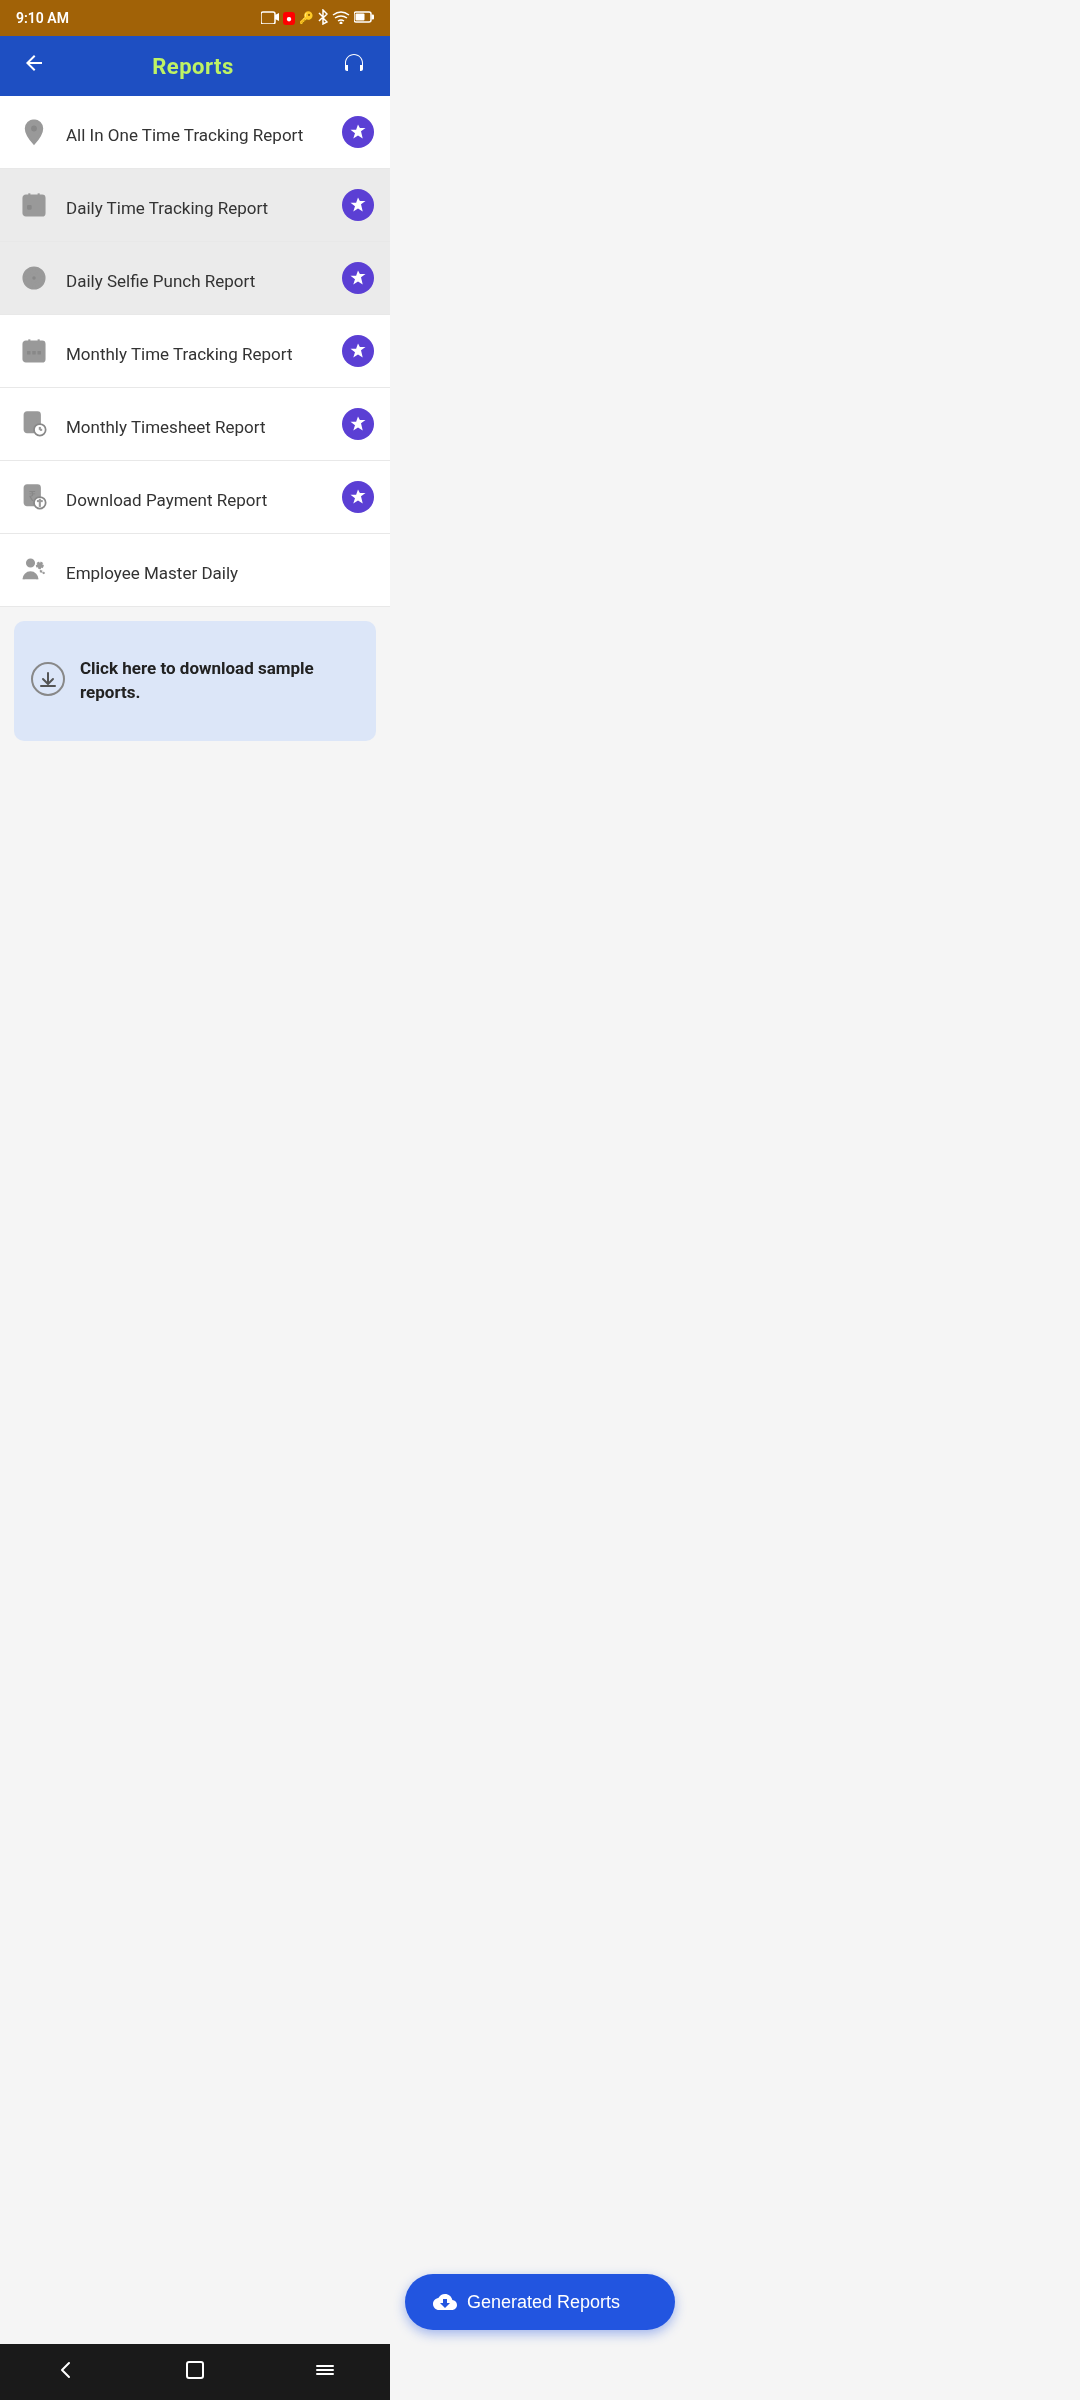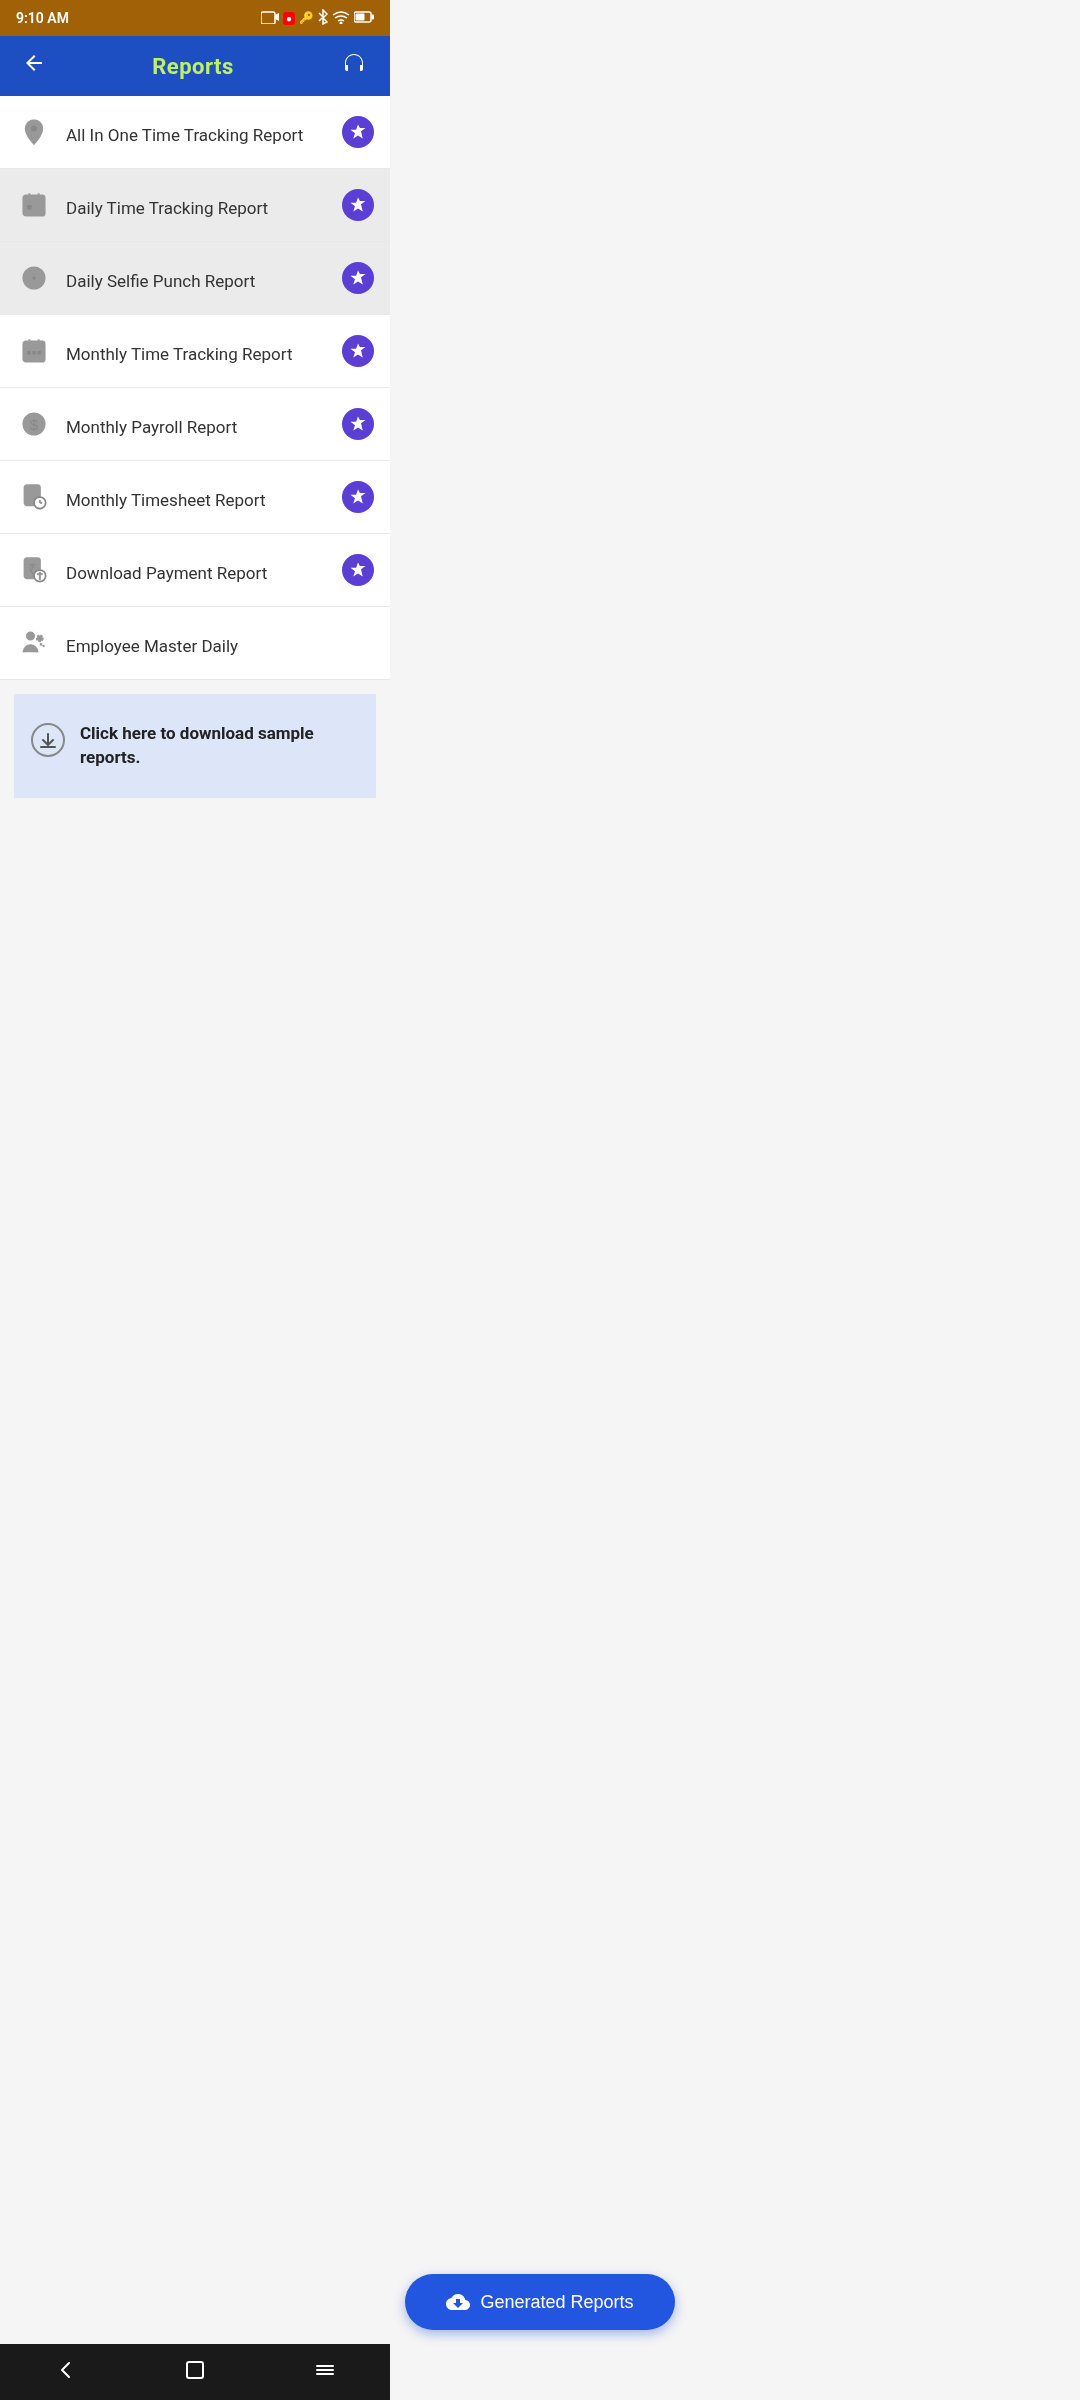--- a/index.html
+++ b/index.html
@@ -144,23 +144,24 @@
     .report-item-star svg {
       width: 18px;
       height: 18px;
       fill: white;
     }
 
     
     .download-banner {
       margin: 14px 14px 14px 14px;
       background: #dce6f8;
-      border-radius: 0;
-      padding: 28px 16px;
-      display: flex;
+      border-radius: 10px;
+      padding: 36px 16px;
+      display: flex;
+      align-items: center;
       gap: 14px;
       cursor: pointer;
     }
 
     .download-banner-text {
       font-size: 17px;
       font-weight: 700;
       color: #222;
       line-height: 1.4;
     }
@@ -179,21 +180,20 @@
       width: 270px;
       background: #2255e0;
       color: white;
       border: none;
       border-radius: 30px;
       padding: 16px 28px;
       font-size: 18px;
       font-weight: 500;
       display: flex;
       align-items: center;
-      justify-content: center;
       gap: 10px;
       cursor: pointer;
       box-shadow: 0 4px 12px rgba(34, 85, 224, 0.4);
     }
 
     .generated-reports-btn svg {
       width: 24px;
       height: 24px;
       fill: white;
     }
@@ -338,34 +338,20 @@
       </svg>
     </div>
     <span class="report-item-label">Monthly Time Tracking Report</span>
     <div class="report-item-star">
       <svg viewBox="0 0 24 24" fill="white">
         <path d="M12 2L9.5 9H2l6 4.5-2.3 7L12 16.5l6.3 4L16 11 22 6.5h-7.5z"></path>
       </svg>
     </div>
   </div>
 
-  <div class="report-item">
-    <div class="report-item-icon">
-      <svg viewBox="0 0 24 24" fill="none" stroke="#888" stroke-width="1.8">
-        <circle cx="12" cy="12" r="9"></circle>
-        <text x="12" y="17" text-anchor="middle" font-size="13" fill="#888" stroke="none" font-family="Arial">$</text>
-      </svg>
-    </div>
-    <span class="report-item-label">Monthly Payroll Report</span>
-    <div class="report-item-star">
-      <svg viewBox="0 0 24 24" fill="white">
-        <path d="M12 2L9.5 9H2l6 4.5-2.3 7L12 16.5l6.3 4L16 11 22 6.5h-7.5z"></path>
-      </svg>
-    </div>
-  </div>
 
   <div class="report-item">
     <div class="report-item-icon">
       <svg viewBox="0 0 24 24" fill="none" stroke="#888" stroke-width="1.8">
         <rect x="4" y="2" width="13" height="17" rx="2"></rect>
         <line x1="7" y1="7" x2="14" y2="7"></line>
         <line x1="7" y1="10" x2="14" y2="10"></line>
         <line x1="7" y1="13" x2="11" y2="13"></line>
         <circle cx="17" cy="17" r="5" fill="white" stroke="#888" stroke-width="1.5"></circle>
         <line x1="17" y1="14.5" x2="17" y2="17"></line>

